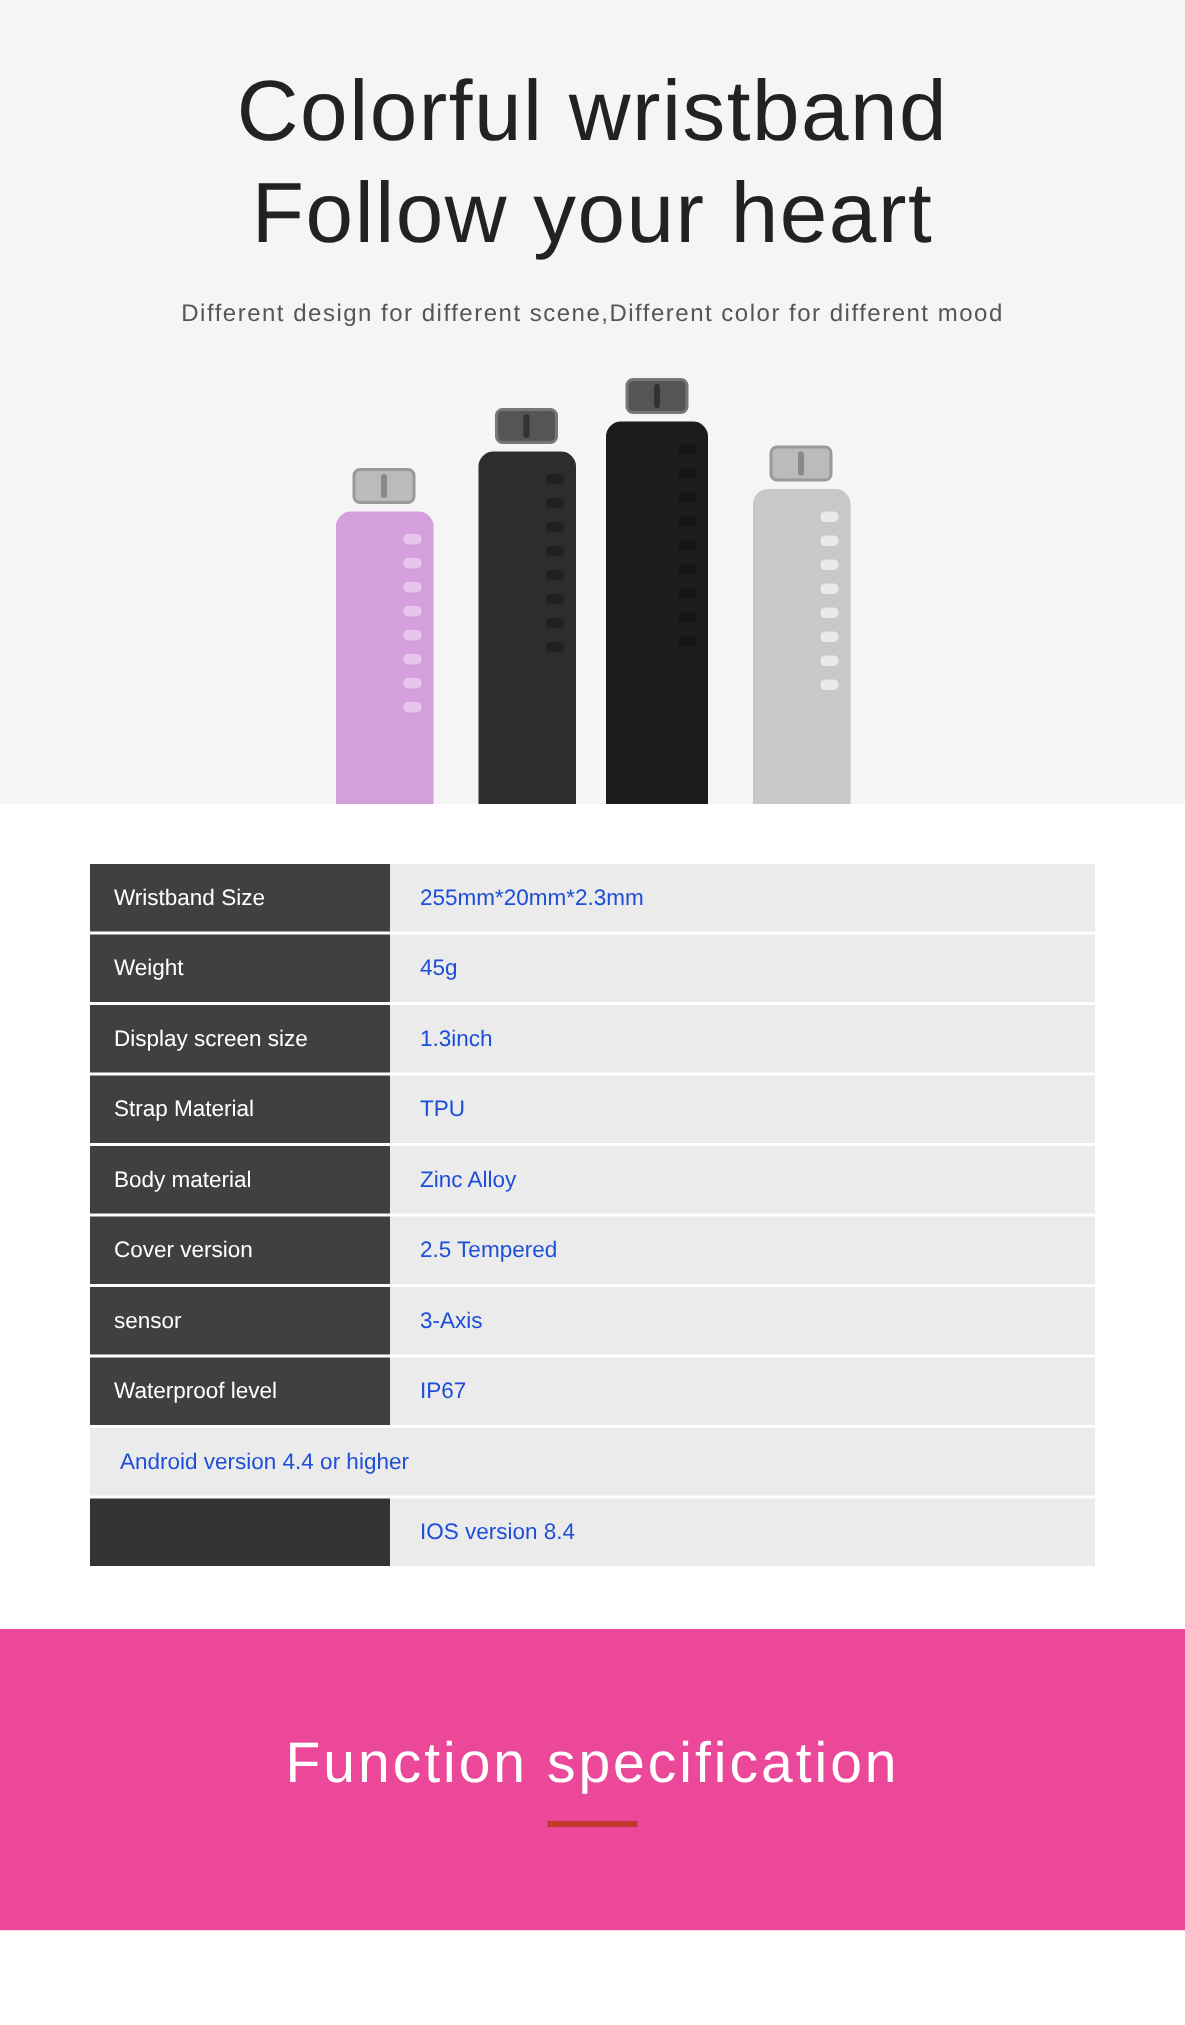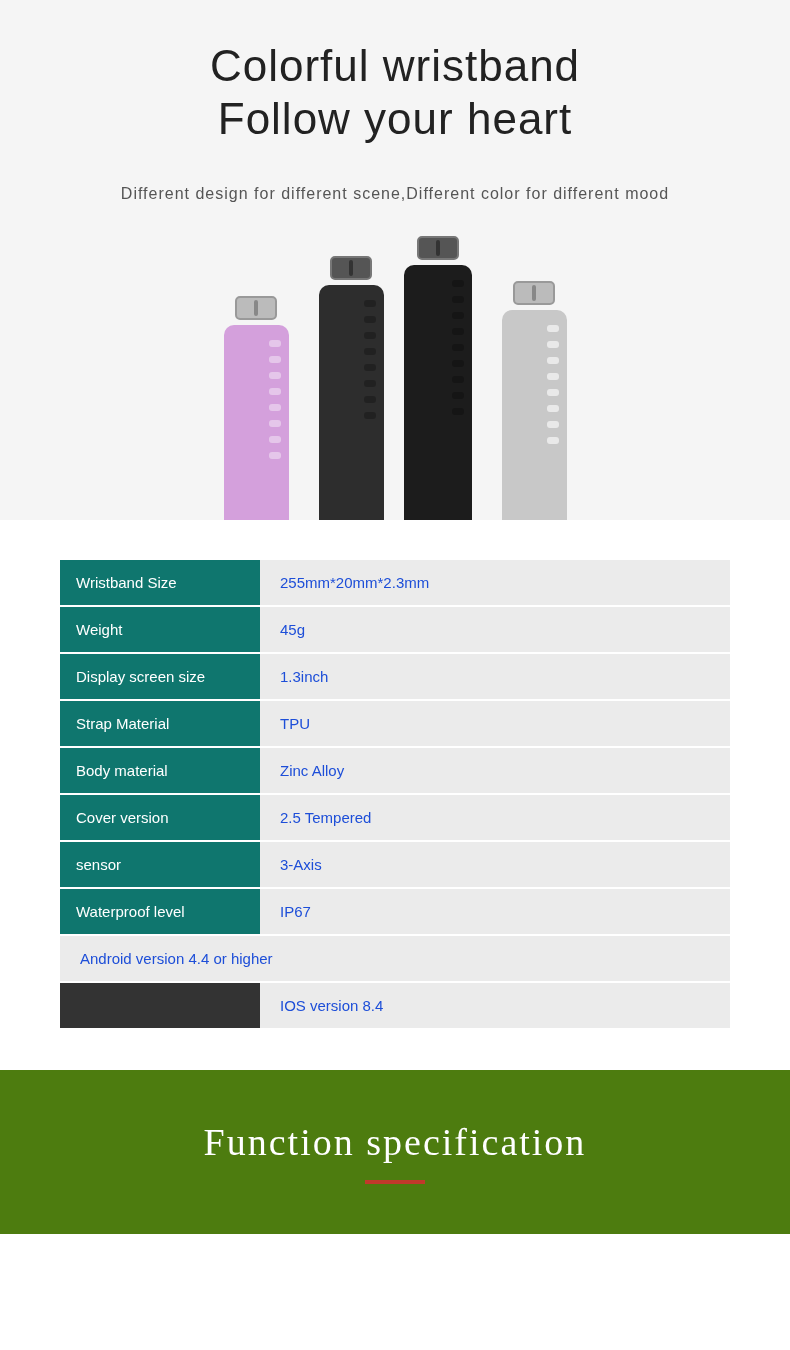--- a/index.html
+++ b/index.html
@@ -9,25 +9,25 @@
       background: #fff;
     }
 
     
     .hero-section {
       background: #f5f5f5;
       padding: 40px 20px 0 20px;
       text-align: center;
     }
     .hero-title {
-      font-size: 44px;
+      font-size: 57px;
       font-weight: 300;
       color: #222;
       line-height: 1.2;
-      margin-bottom: 35px;
+      margin-bottom: 20px;
       letter-spacing: 1px;
     }
     .hero-subtitle {
       font-size: 16px;
       color: #555;
       letter-spacing: 1px;
       line-height: 1.6;
       margin-bottom: 34px;
     }
 
@@ -36,21 +36,21 @@
       background: #fff;
       padding: 40px 60px;
     }
 
     .spec-row {
       display: flex;
       margin-bottom: 2px;
     }
 
     .spec-label {
-      background: #0f766e;
+      background: #404040;
       color: #fff;
       font-size: 15px;
       font-weight: 500;
       padding: 14px 16px;
       width: 200px;
       min-width: 200px;
       display: flex;
       align-items: center;
     }
 
@@ -59,24 +59,23 @@
       color: #1d4ed8;
       font-size: 15px;
       padding: 14px 20px;
       flex: 1;
       display: flex;
       align-items: center;
     }
 
     
     .function-section {
-      background: #4d7c0f;
-      padding: 50px 20px;
+      background: #ec4899;
+      padding: 69px 20px;
       text-align: center;
-      font-family: Liberation Serif, serif;
     }
 
     .function-title {
       font-size: 38px;
       font-weight: 300;
       color: #fff;
       letter-spacing: 2px;
       margin-bottom: 16px;
     }
 

